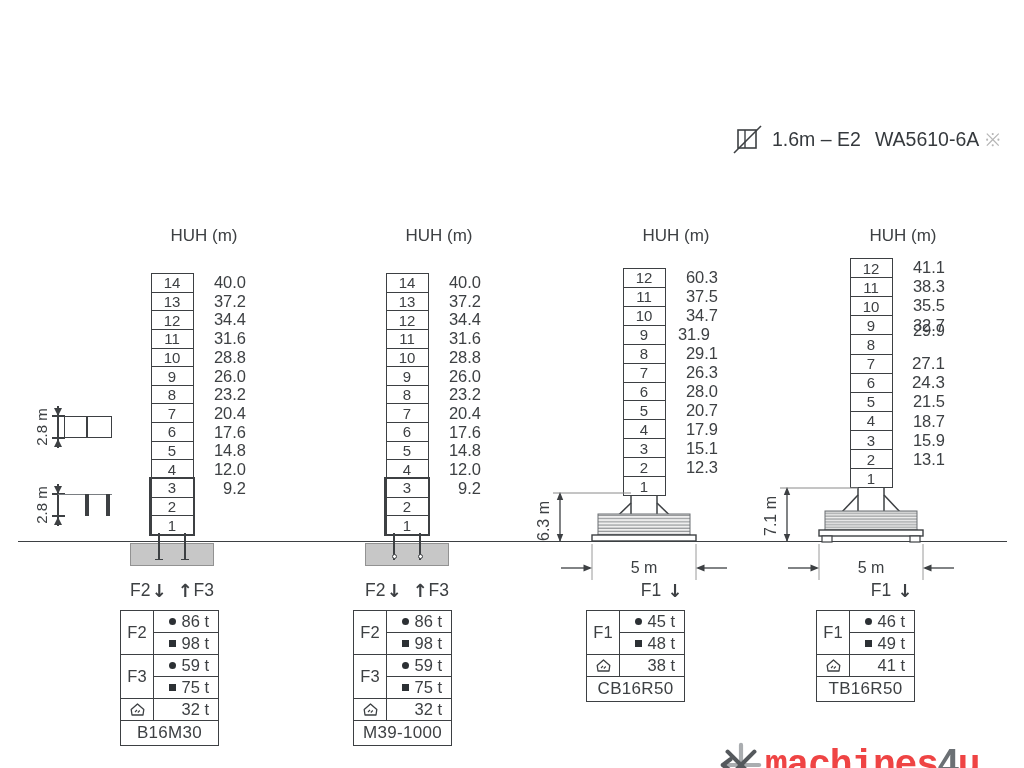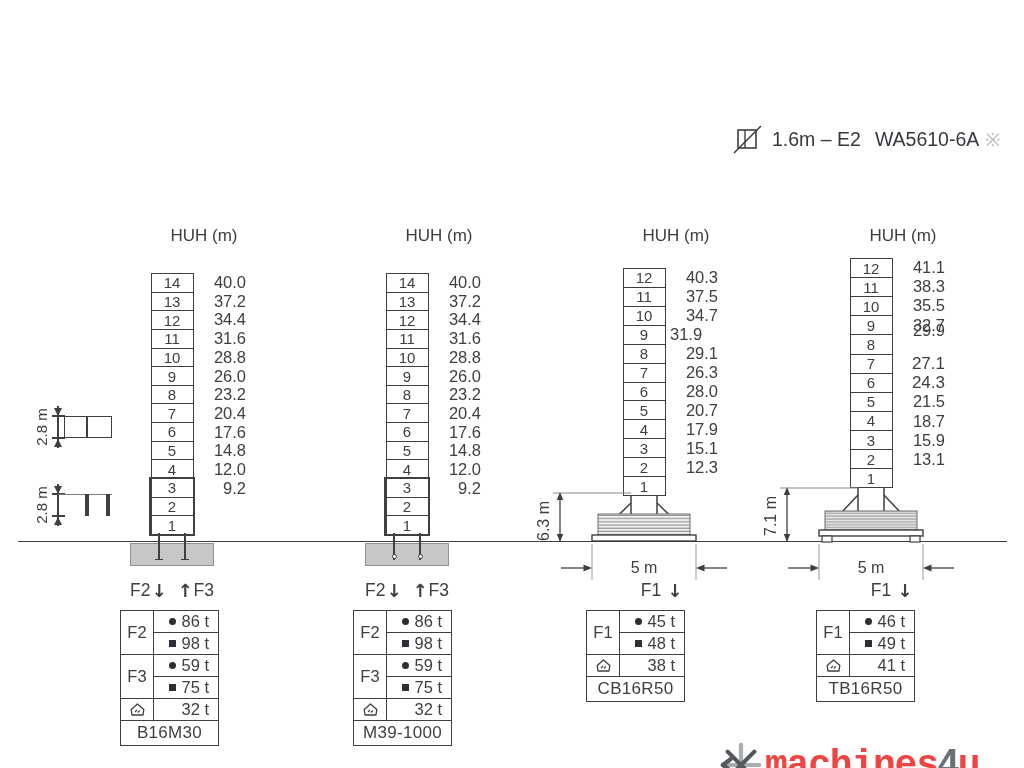--- a/index.html
+++ b/index.html
@@ -242,24 +242,24 @@
       <div style="flex: 1 1 0%; display: flex; align-items: center; justify-content: center; font-size: 15px; border-top: 1.2px solid rgb(61, 64, 67);">9</div>
       <div style="flex: 1 1 0%; display: flex; align-items: center; justify-content: center; font-size: 15px; border-top: 1.2px solid rgb(61, 64, 67);">8</div>
       <div style="flex: 1 1 0%; display: flex; align-items: center; justify-content: center; font-size: 15px; border-top: 1.2px solid rgb(61, 64, 67);">7</div>
       <div style="flex: 1 1 0%; display: flex; align-items: center; justify-content: center; font-size: 15px; border-top: 1.2px solid rgb(61, 64, 67);">6</div>
       <div style="flex: 1 1 0%; display: flex; align-items: center; justify-content: center; font-size: 15px; border-top: 1.2px solid rgb(61, 64, 67);">5</div>
       <div style="flex: 1 1 0%; display: flex; align-items: center; justify-content: center; font-size: 15px; border-top: 1.2px solid rgb(61, 64, 67);">4</div>
       <div style="flex: 1 1 0%; display: flex; align-items: center; justify-content: center; font-size: 15px; border-top: 1.2px solid rgb(61, 64, 67);">3</div>
       <div style="flex: 1 1 0%; display: flex; align-items: center; justify-content: center; font-size: 15px; border-top: 1.2px solid rgb(61, 64, 67);">2</div>
       <div style="flex: 1 1 0%; display: flex; align-items: center; justify-content: center; font-size: 15px; border-top: 1.2px solid rgb(61, 64, 67);">1</div>
     </div>
-    <div style="position: absolute; left: 670px; top: 220px; width: 48px; height: 19px; line-height: 19px; text-align: right; font-size: 16.5px;">40.3</div>
+    <div style="position: absolute; left: 670px; top: 220px; width: 48px; height: 19px; line-height: 19px; text-align: right; font-size: 16.5px;">60.3</div>
     <div style="position: absolute; left: 670px; top: 239px; width: 48px; height: 19px; line-height: 19px; text-align: right; font-size: 16.5px;">37.5</div>
     <div style="position: absolute; left: 670px; top: 258px; width: 48px; height: 19px; line-height: 19px; text-align: right; font-size: 16.5px;">34.7</div>
-    <div style="position: absolute; left: 670px; top: 277px; width: 48px; height: 19px; line-height: 19px; text-align: left; font-size: 16.5px;">31.9</div>
+    <div style="position: absolute; left: 670px; top: 277px; width: 48px; height: 19px; line-height: 19px; text-align: center; font-size: 16.5px;">31.9</div>
     <div style="position: absolute; left: 670px; top: 296px; width: 48px; height: 19px; line-height: 19px; text-align: right; font-size: 16.5px;">29.1</div>
     <div style="position: absolute; left: 670px; top: 315px; width: 48px; height: 19px; line-height: 19px; text-align: right; font-size: 16.5px;">26.3</div>
     <div style="position: absolute; left: 670px; top: 334px; width: 48px; height: 19px; line-height: 19px; text-align: right; font-size: 16.5px;">28.0</div>
     <div style="position: absolute; left: 670px; top: 353px; width: 48px; height: 19px; line-height: 19px; text-align: right; font-size: 16.5px;">20.7</div>
     <div style="position: absolute; left: 670px; top: 372px; width: 48px; height: 19px; line-height: 19px; text-align: right; font-size: 16.5px;">17.9</div>
     <div style="position: absolute; left: 670px; top: 391px; width: 48px; height: 19px; line-height: 19px; text-align: right; font-size: 16.5px;">15.1</div>
     <div style="position: absolute; left: 670px; top: 410px; width: 48px; height: 19px; line-height: 19px; text-align: right; font-size: 16.5px;">12.3</div>
     <div style="position: absolute; left: 535px; top: 428px; width: 205px; height: 132px;"><svg width="205" height="132" viewBox="0 0 205 132">
   <defs>
     <pattern id="hp2" width="5" height="3.2" patternUnits="userSpaceOnUse">

